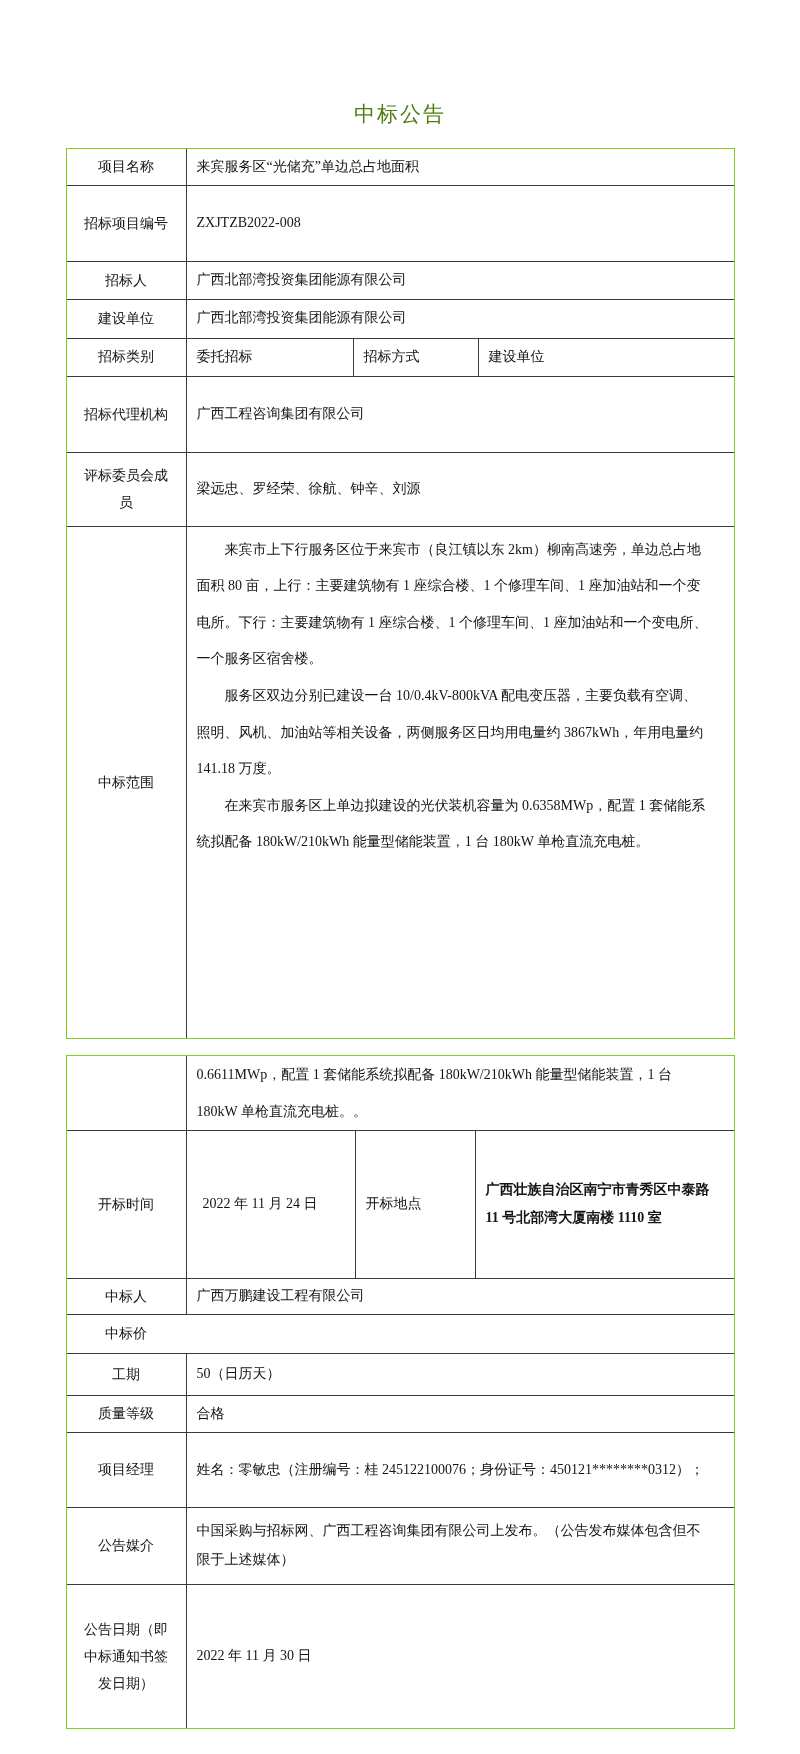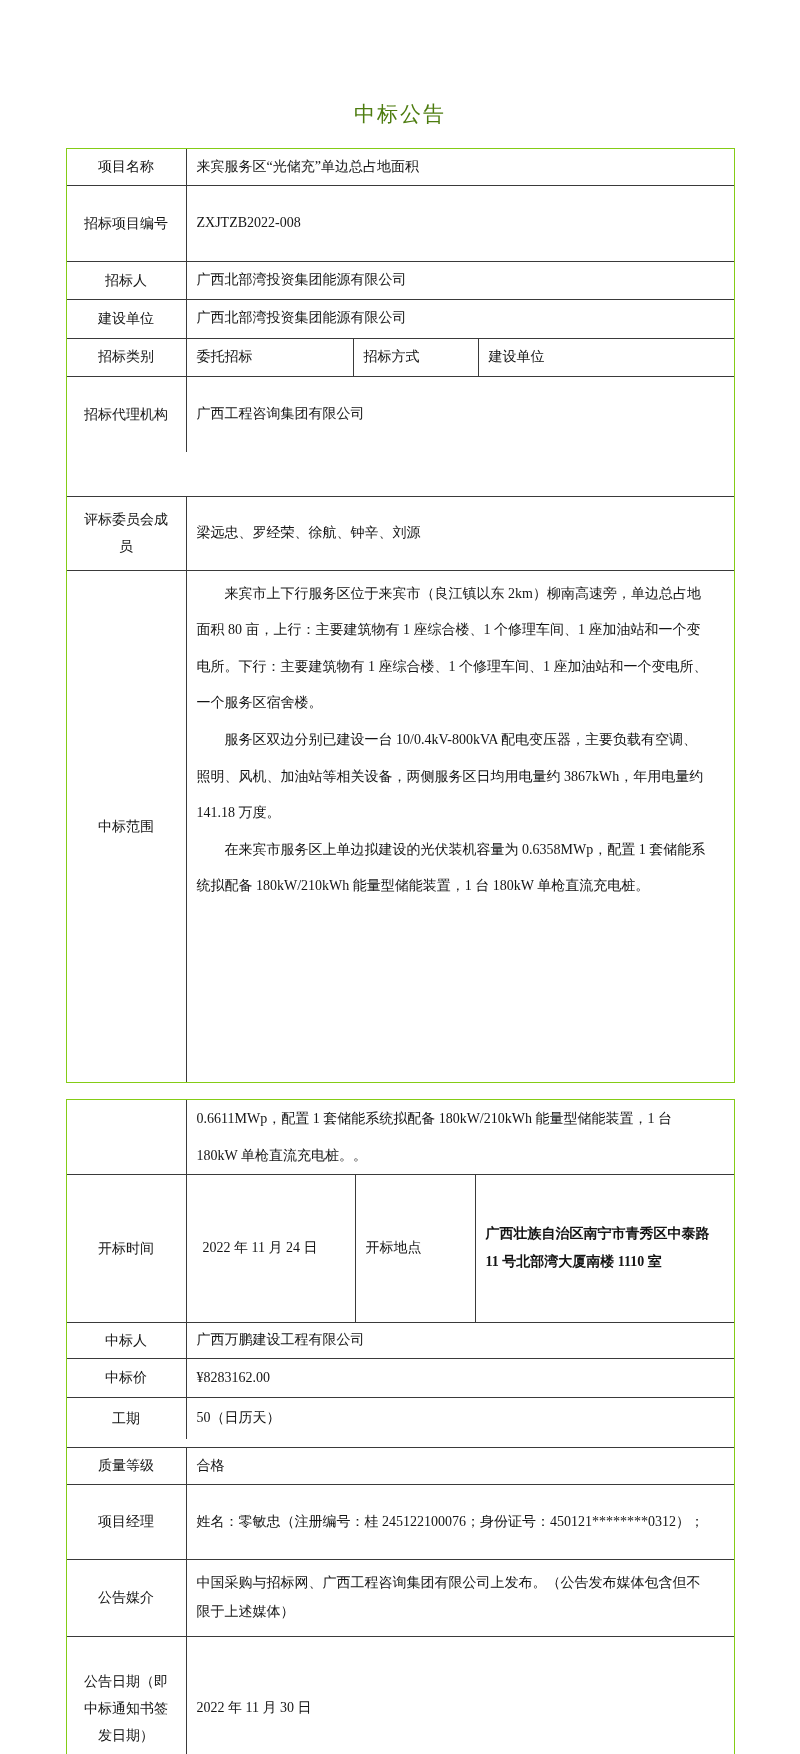--- a/index.html
+++ b/index.html
@@ -40,23 +40,23 @@
     line-height:1.95;
   }
   .val{
     display:flex;align-items:center;
     padding:3px 14px 3px 10px;
     line-height:1.6;
   }
   .tall{line-height:2.04;padding-left:16px;}
   
   .rh34{min-height:34px;}  .rh75{min-height:75px;}  .rh37{min-height:37px;}
-  .rh38{min-height:38px;}  .rh73{min-height:73px;margin-top:44px;}  .rh511{min-height:511px;}
+  .rh38{min-height:38px;}  .rh73{min-height:73px;}  .rh511{min-height:511px;}
   .rh74{min-height:74px;}  .rh147{min-height:147px;} .rh41{min-height:41px;}
-  .rh36{min-height:36px;margin-top:8px;}  .rh76{min-height:76px;}  .rh143{min-height:143px;}
+  .rh36{min-height:36px;}  .rh76{min-height:76px;}  .rh143{min-height:143px;}
   
   .scope{
     display:block;
     padding:5px 26px 5px 10px;
   }
   .scope p{
     margin:0;
     text-indent:2em;
     line-height:36.6px;
   }
@@ -138,21 +138,20 @@
       <div class="cell val addr">广西壮族自治区南宁市青秀区中泰路 11 号北部湾大厦南楼 1110 室</div>
     </div>
 
     <div class="row c2 rh34">
       <div class="cell lbl">中标人</div>
       <div class="cell val">广西万鹏建设工程有限公司</div>
     </div>
 
     <div class="row c2 rh38">
       <div class="cell lbl">中标价</div>
-      <div class="cell val">¥8283162.00</div>
     </div>
 
     <div class="row c2 rh41">
       <div class="cell lbl">工期</div>
       <div class="cell val">50（日历天）</div>
     </div>
 
     <div class="row c2 rh36">
       <div class="cell lbl">质量等级</div>
       <div class="cell val">合格</div>

